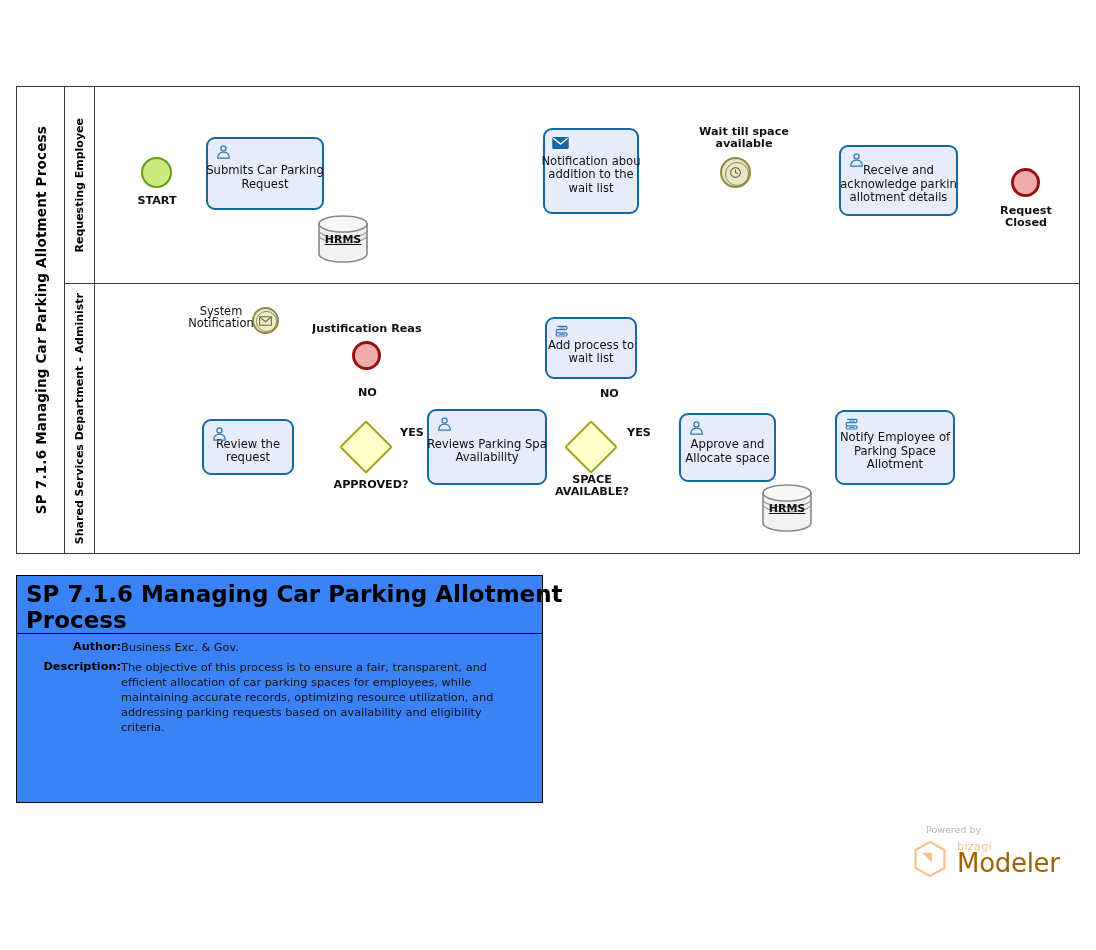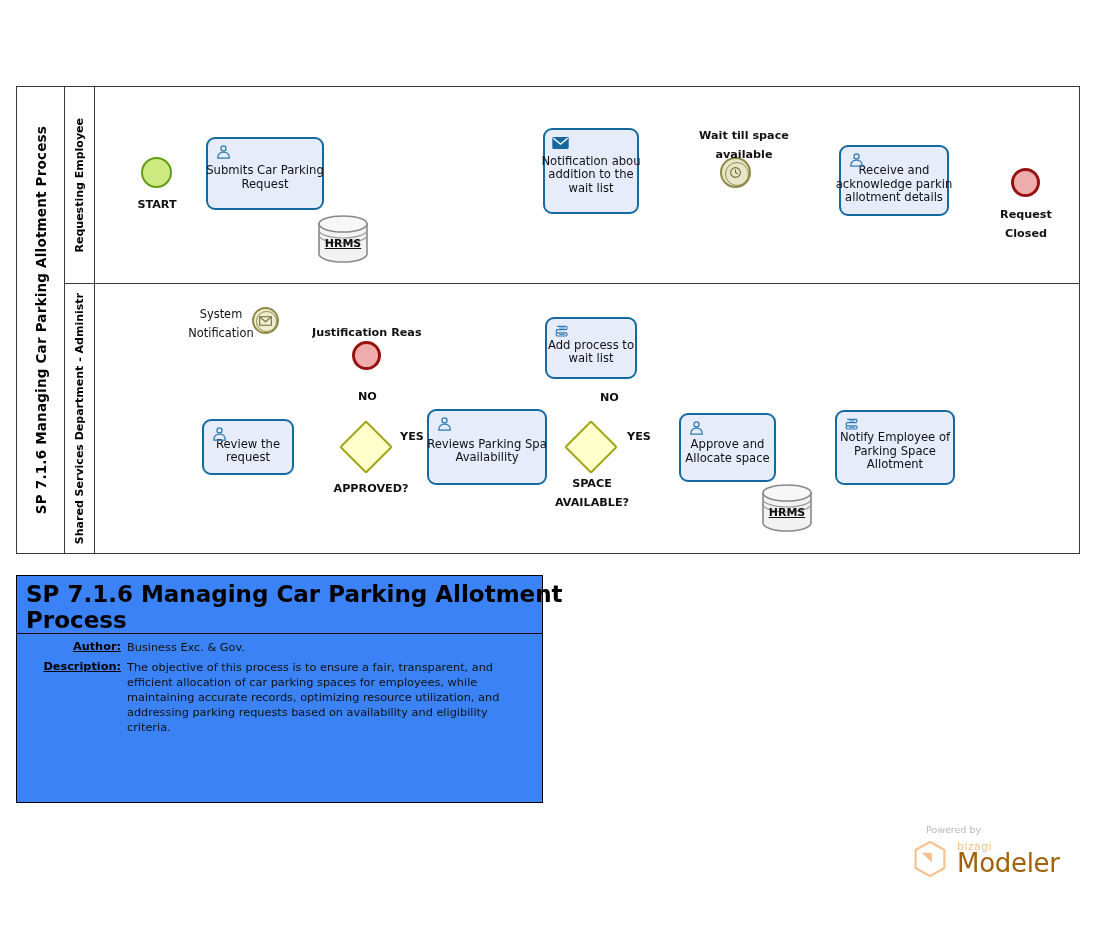--- a/index.html
+++ b/index.html
@@ -131,21 +131,21 @@
     border: 2.4px solid #a3a317;
     transform: rotate(45deg);
     border-radius: 2px;
   }
 
   .datastore { }
 
   .label {
     position: absolute;
     font-size: 11.4px;
-    line-height: 19px;
+    line-height: 12px;
     color: #111;
     text-align: center;
     white-space: pre;
   }
   .label.bold { font-weight: bold; font-size: 11.2px; }
   .label.ds { font-weight: bold; font-size: 11px; text-decoration: underline; }
 
   
   #info-panel {
     position: absolute;
@@ -173,26 +173,25 @@
   }
   #info-rows {
     position: absolute;
     left: 0; top: 64px;
     width: 100%;
   }
   .info-row { display: flex; align-items: flex-start; margin-bottom: 5px; }
   .info-key {
     width: 104px;
     text-align: right;
-    padding-right: 6px;
+    padding-right: 0;
     font-size: 11.3px;
     font-weight: bold;
     color: #000;
     flex: 0 0 104px;
-    text-decoration: underline;
   }
   .info-val {
     font-size: 11.3px;
     line-height: 15px;
     color: #111;
     max-width: 382px;
   }
 
   
   #logo { position: absolute; left: 912px; top: 824px; width: 140px; height: 58px; }
@@ -320,21 +319,21 @@
 <div class="node ev-timer" style="left:720px;top:157px;width:31px;height:31px;border-radius:50%;">
   <div class="ev-ring" style="left:2.5px;top:2.5px;width:22px;height:22px;"></div>
   <svg width="13" height="13" viewBox="0 0 16 16" style="position:relative;z-index:2;">
     <circle cx="8" cy="8" r="6" fill="none" stroke="#6d6a36" stroke-width="1.3"></circle>
     <path d="M8,4.2 L8,8 L10.8,9.6" fill="none" stroke="#6d6a36" stroke-width="1.3"></path>
   </svg>
 </div>
 <div class="label bold" style="left:684px;top:126px;width:120px;">Wait till space
 available</div>
 
-<div class="node task" style="left:839px;top:145px;width:110px;height:71px;">
+<div class="node task" style="left:839px;top:145px;width:119px;height:71px;">
   <span class="task-icon">
     <svg viewBox="0 0 20 20" width="17" height="17">
         <circle cx="10" cy="5.2" r="3" fill="none" stroke="currentColor" stroke-width="1.5"></circle>
         <path d="M3.2,16.5 C3.2,11.8 6.4,9.6 10,9.6 C13.6,9.6 16.8,11.8 16.8,16.5 Z" fill="none" stroke="currentColor" stroke-width="1.5"></path>
       </svg>
   </span>
   <span class="task-text">Receive and
 acknowledge parkin
 allotment details</span>
 </div>

